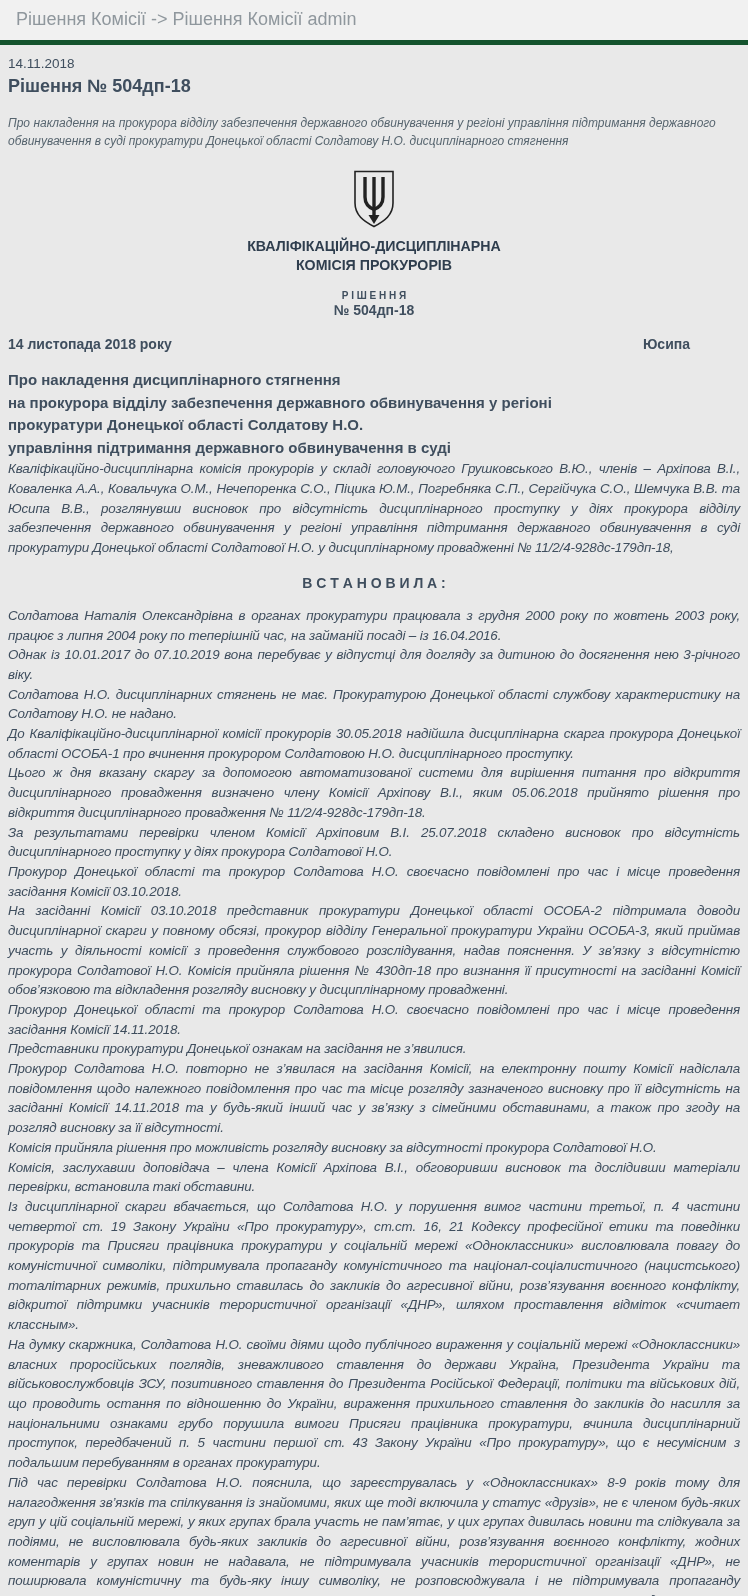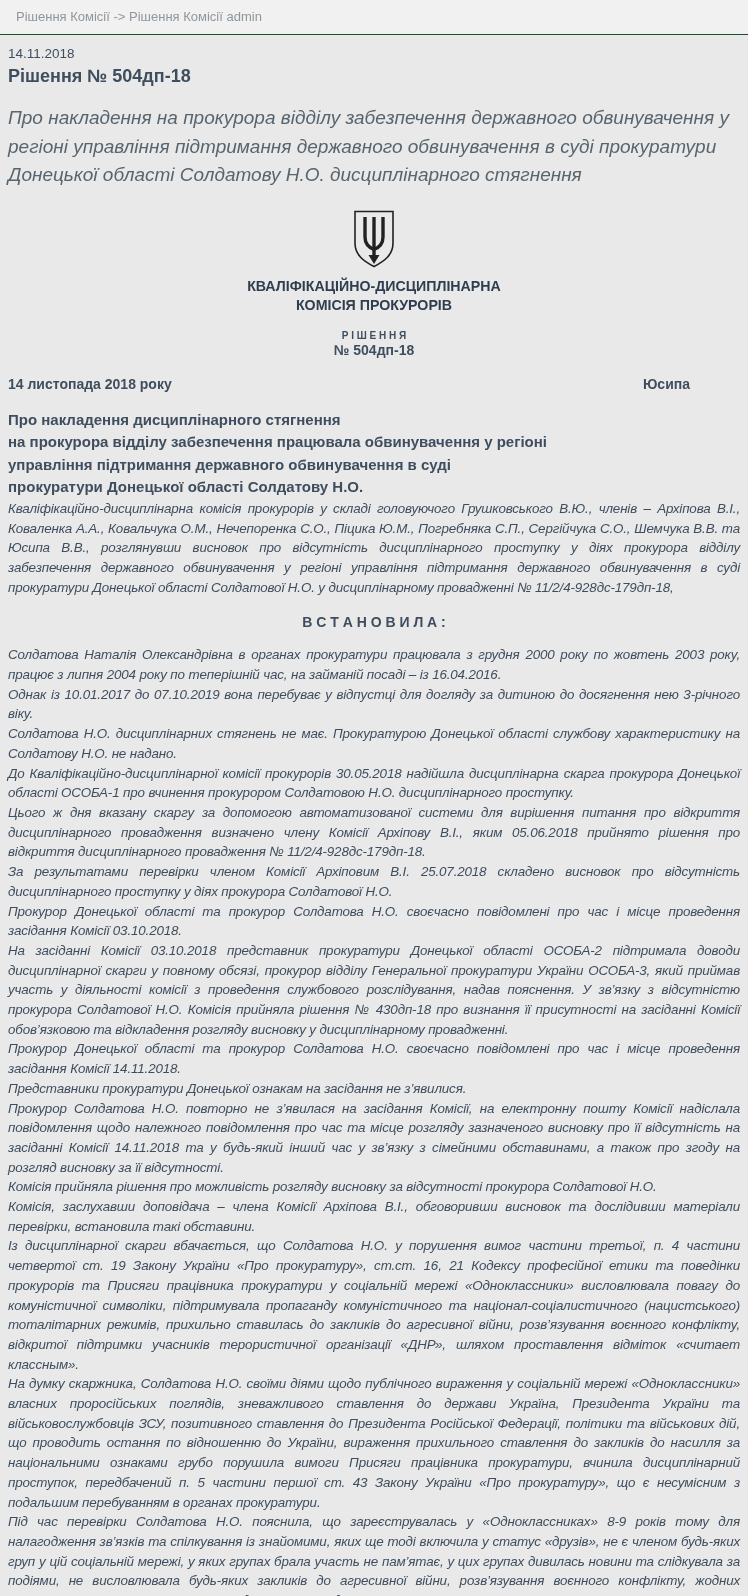--- a/index.html
+++ b/index.html
@@ -5,33 +5,33 @@
   html,body { margin:0; padding:0; }
   body {
     width:748px;
     background:#e9e9e9;
     font-family:"Liberation Sans", sans-serif;
     color:#3f4e5e;
     -webkit-font-smoothing:antialiased;
   }
   .breadcrumb-bar {
     background:#f1f1f1;
-    border-bottom:1px solid #14532d;
+    border-bottom:5px solid #14532d;
     padding:9px 16px 10px 16px;
-    font-size:13px;
+    font-size:18px;
     color:#8f979d;
   }
   .content { padding:0 8px 6px 8px; }
   .doc-date { margin-top:11px; font-size:13.5px; }
   .doc-title { margin-top:5px; font-size:18px; font-weight:bold; }
   .summary {
     margin-top:17px;
     font-style:italic;
     color:#57656f;
-    font-size:19px;
+    font-size:12px;
     line-height:1.5;
   }
   .letterhead { text-align:center; margin-top:20px; }
   .emblem { display:inline-block; line-height:0; }
   .org-name {
     font-weight:bold;
     font-size:14.2px;
     line-height:1.35;
     color:#2f3e4e;
     margin-top:5px;
@@ -101,23 +101,23 @@
     <div class="doc-number">№ 504дп-18</div>
   </div>
 
   <div class="date-city">
     <span>14 листопада 2018 року</span>
     <span>Юсипа</span>
   </div>
 
   <div class="subject">
       <div>Про накладення дисциплінарного стягнення</div>
-      <div>на прокурора відділу забезпечення працювала обвинувачення у регіоні</div>
+      <div>на прокурора відділу забезпечення державного обвинувачення у регіоні</div>
+      <div>прокуратури Донецької області Солдатову Н.О.</div>
       <div>управління підтримання державного обвинувачення в суді</div>
-      <div>прокуратури Донецької області Солдатову Н.О.</div>
     </div>
 
   <p class="body-par intro">Кваліфікаційно-дисциплінарна комісія прокурорів у складі головуючого Грушковського В.Ю., членів – Архіпова В.І., Коваленка А.А., Ковальчука О.М., Нечепоренка С.О., Піцика Ю.М., Погребняка С.П., Сергійчука С.О., Шемчука В.В. та Юсипа В.В., розглянувши висновок про відсутність дисциплінарного проступку у діях прокурора відділу забезпечення державного обвинувачення у регіоні управління підтримання державного обвинувачення в суді прокуратури Донецької області Солдатової Н.О. у дисциплінарному провадженні № 11/2/4-928дс-179дп-18,</p>
 
   <div class="resolution-heading">В С Т А Н О В И Л А :</div>
 
   <div>
       <p class="body-par">Солдатова Наталія Олександрівна в органах прокуратури працювала з грудня 2000 року по жовтень 2003 року, працює з липня 2004 року по теперішній час, на займаній посаді – із 16.04.2016.</p>
       <p class="body-par">Однак із 10.01.2017 до 07.10.2019 вона перебуває у відпустці для догляду за дитиною до досягнення нею 3-річного віку.</p>
       <p class="body-par">Солдатова Н.О. дисциплінарних стягнень не має. Прокуратурою Донецької області службову характеристику на Солдатову Н.О. не надано.</p>

